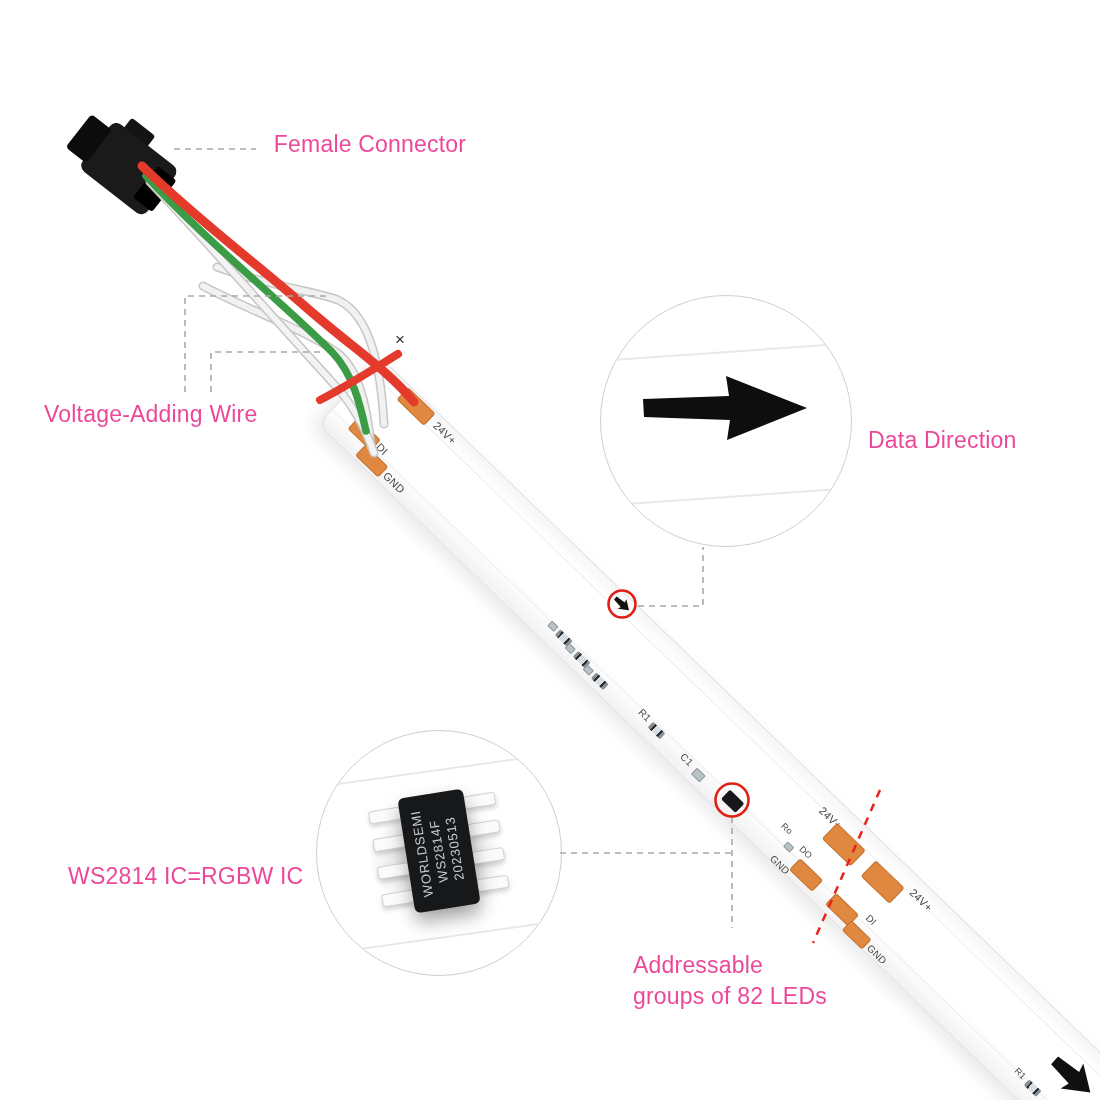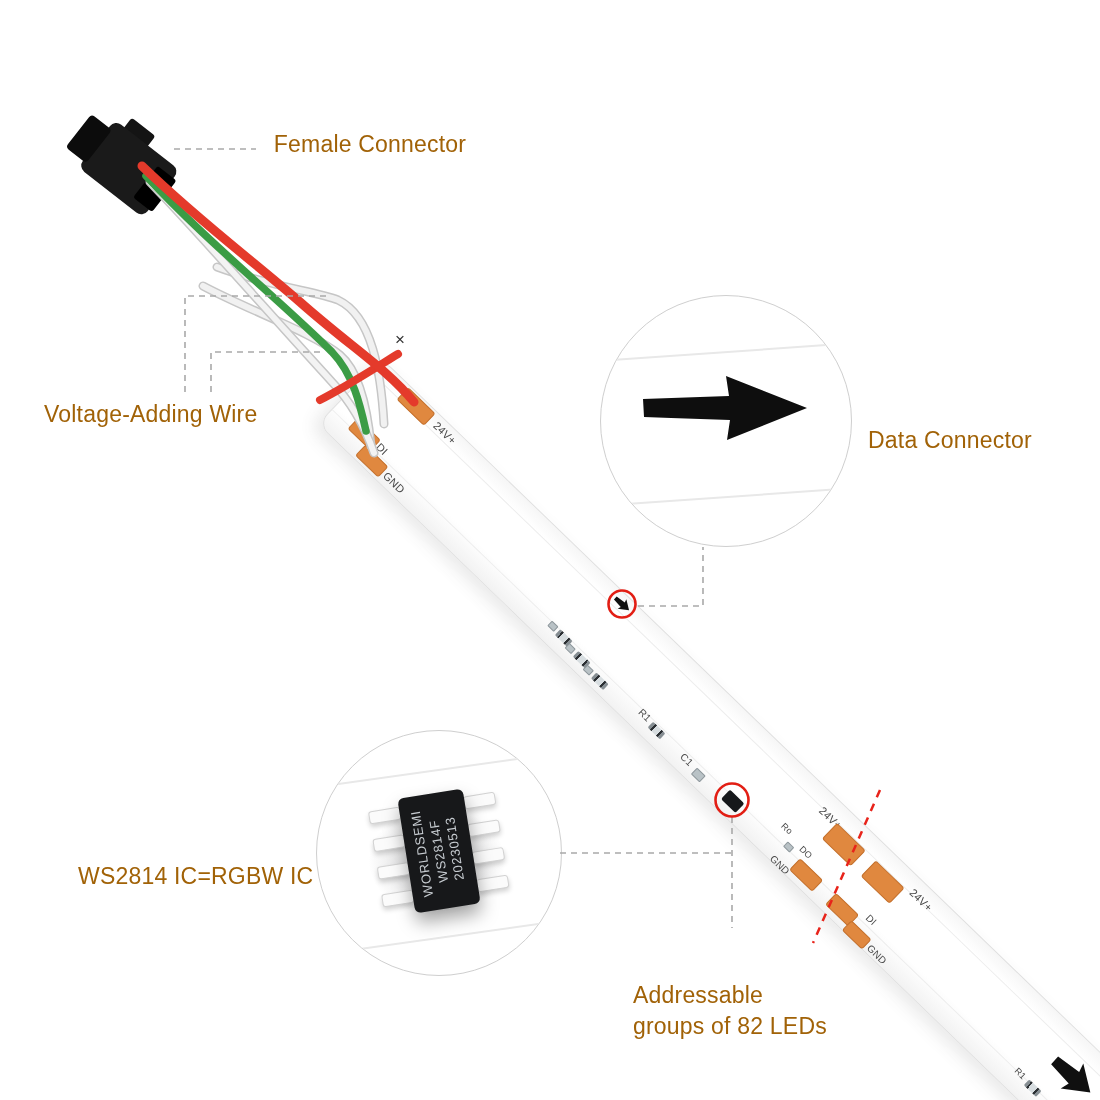--- a/index.html
+++ b/index.html
@@ -1,20 +1,20 @@
 <!DOCTYPE html>
 <html><head>
 <meta charset="utf-8">
 <style>
   html,body{margin:0;padding:0;background:#fff;}
   #stage{position:relative;width:1100px;height:1100px;background:#ffffff;overflow:hidden;
          font-family:"Liberation Sans",sans-serif;color:#212121;}
 
   
-  .biglabel{position:absolute;font-size:23px;line-height:29px;color:#a16207;letter-spacing:.2px;}
+  .biglabel{position:absolute;font-size:23px;line-height:29px;color:#ec4899;letter-spacing:.2px;}
   .biglabel .ln{display:block;}
 
   
   #strip{position:absolute;left:350px;top:345px;width:1160px;height:90px;
          transform:rotate(44deg);transform-origin:0 45px;
          background:linear-gradient(to bottom,#f6f6f6 0,#ffffff 18%,#ffffff 72%,#f2f2f2 100%);
          border:1px solid #e0e0e0;border-radius:14px 0 0 14px;
          box-shadow:-4px 8px 16px rgba(80,80,80,.12);z-index:2;}
   .stripline{position:absolute;left:0;width:100%;height:1px;background:#ededed;}
   .pad{position:absolute;background:#e0883f;border:1px solid #c4702c;border-radius:3px;
@@ -180,24 +180,24 @@
       <path d="M-9,-2 L1,-3 L0,-6.5 L9.5,0 L0,6.5 L1,3 L-9,2 Z" fill="#101010"></path>
     </g>
   </svg>
 
   <div class="biglabel" style="left:262px;top:130px;width:216px;text-align:center">
     <span class="ln">Female Connector</span>
   </div>
 
   <div class="biglabel" style="left:44px;top:400px">Voltage-Adding Wire</div>
 
-  <div class="biglabel" style="left:868px;top:426px">Data Connector</div>
-
-  <div class="biglabel" style="left:78px;top:862px">WS2814 IC=RGBW IC</div>
-
-  <div class="biglabel" style="left:633px;top:980px;line-height:31px">
+  <div class="biglabel" style="left:868px;top:426px">Data Direction</div>
+
+  <div class="biglabel" style="left:68px;top:862px">WS2814 IC=RGBW IC</div>
+
+  <div class="biglabel" style="left:633px;top:950px;line-height:31px">
     <span class="ln">Addressable</span>
     <span class="ln">groups of 82 LEDs</span>
   </div>
 
   <span class="xmark" style="left:395px;top:330px">×</span>
 
 </div>
 
 </body></html>

